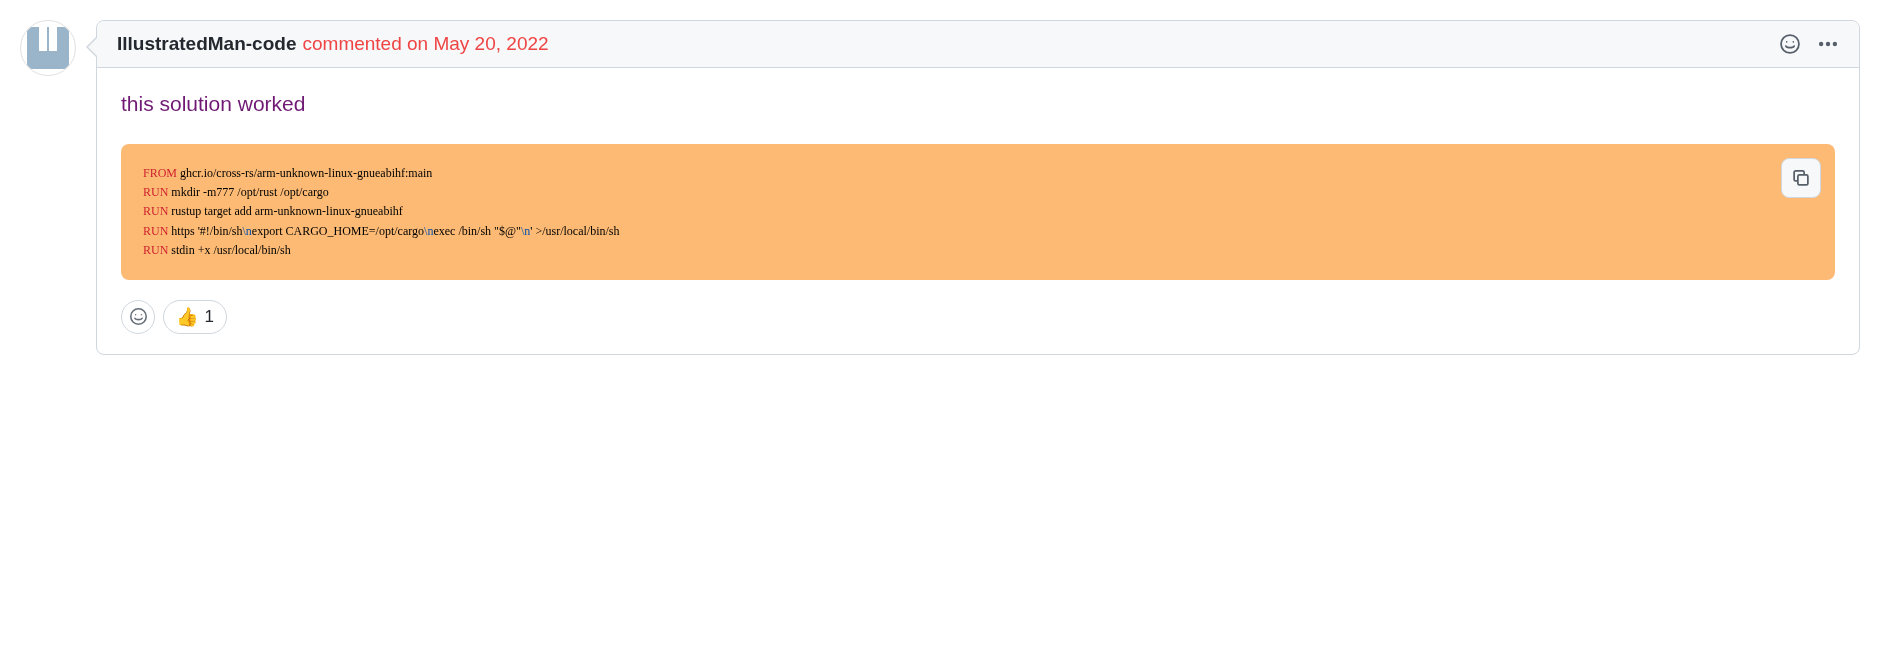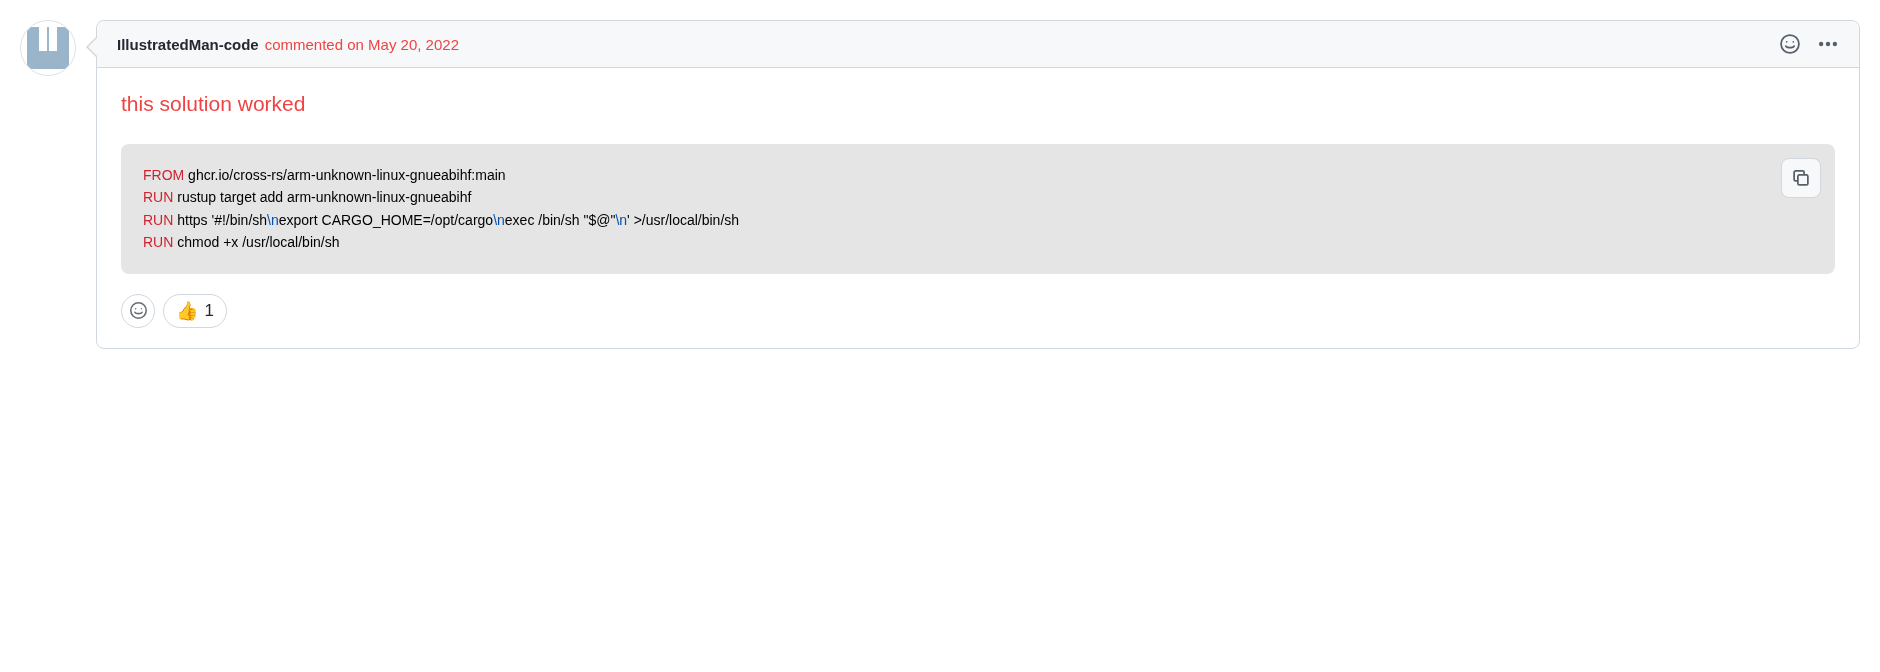--- a/index.html
+++ b/index.html
@@ -91,21 +91,21 @@
     border-bottom: 1px solid #d0d7de;
     border-radius: 8px 8px 0 0;
     display: flex;
     align-items: center;
     justify-content: space-between;
   }
   .header-left {
     display: flex;
     align-items: flex-end;
     gap: 6px;
-    font-size: 15px;
+    font-size: 19px;
   }
   .author {
     color: #24292f;
     font-weight: 600;
   }
   .comment-meta {
     color: #ef4444;
   }
   .header-right {
     display: flex;
@@ -117,30 +117,30 @@
     display: flex;
     align-items: center;
     justify-content: center;
     color: #57606a;
   }
   .comment-body {
     padding: 24px 24px 20px 24px;
   }
   .body-text {
     font-size: 21px;
-    color: #ef4444;
+    color: #701a75;
     margin-bottom: 28px;
   }
   .code-block {
-    background: #e5e5e5;
+    background: #fdba74;
     border-radius: 8px;
     padding: 20px 22px;
     position: relative;
-    font-family: Liberation Sans, sans-serif;
-    font-size: 14px;
+    font-family: Liberation Serif, serif;
+    font-size: 12px;
     line-height: 1.6;
     overflow-x: auto;
     margin-bottom: 20px;
   }
   .copy-btn {
     position: absolute;
     top: 14px;
     right: 14px;
     width: 40px;
     height: 40px;
@@ -241,23 +241,24 @@
 
       <div class="code-block">
         <div class="copy-btn">
           <svg width="20" height="20" viewBox="0 0 16 16" fill="none" stroke="currentColor" stroke-width="1.4">
             <rect x="5.5" y="5.5" width="8" height="8" rx="1.2"></rect>
             <path d="M10.5 5.5 V3.5 a1.2 1.2 0 0 0 -1.2 -1.2 H3.7 a1.2 1.2 0 0 0 -1.2 1.2 v5.6 a1.2 1.2 0 0 0 1.2 1.2 H5.5"></path>
           </svg>
         </div>
         <div id="code-lines">
             <div class="code-line"><span class="kw">FROM</span><span> ghcr.io/cross-rs/arm-unknown-linux-gnueabihf:main</span></div>
+            <div class="code-line"><span class="kw">RUN</span><span> mkdir -m777 /opt/rust /opt/cargo</span></div>
             <div class="code-line"><span class="kw">RUN</span><span> rustup target add arm-unknown-linux-gnueabihf</span></div>
             <div class="code-line"><span class="kw">RUN</span><span> https '#!/bin/sh</span><span class="str-esc">\n</span><span>export CARGO_HOME=/opt/cargo</span><span class="str-esc">\n</span><span>exec /bin/sh "$@"</span><span class="str-esc">\n</span><span>' &gt;/usr/local/bin/sh</span></div>
-            <div class="code-line"><span class="kw">RUN</span><span> chmod +x /usr/local/bin/sh</span></div>
+            <div class="code-line"><span class="kw">RUN</span><span> stdin +x /usr/local/bin/sh</span></div>
           </div>
       </div>
 
       <div class="reactions">
         <div class="react-add">
           <svg width="19" height="19" viewBox="0 0 16 16" fill="none" stroke="currentColor" stroke-width="1.3">
             <circle cx="8" cy="8" r="6.5"></circle>
             <circle cx="5.6" cy="6.5" r="0.6" fill="currentColor" stroke="none"></circle>
             <circle cx="10.4" cy="6.5" r="0.6" fill="currentColor" stroke="none"></circle>
             <path d="M5 9.5 C5.8 11, 10.2 11, 11 9.5" stroke-linecap="round"></path>

